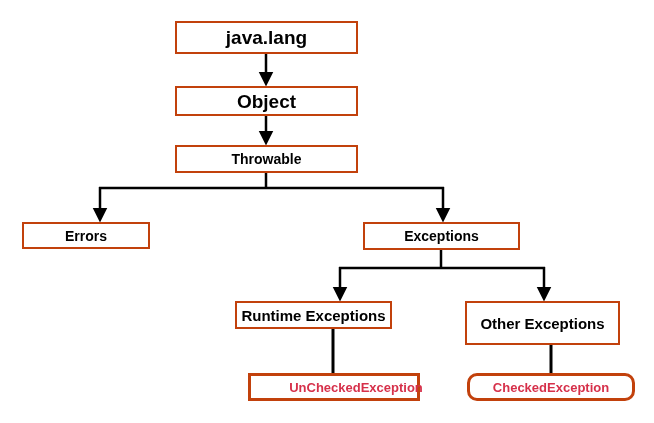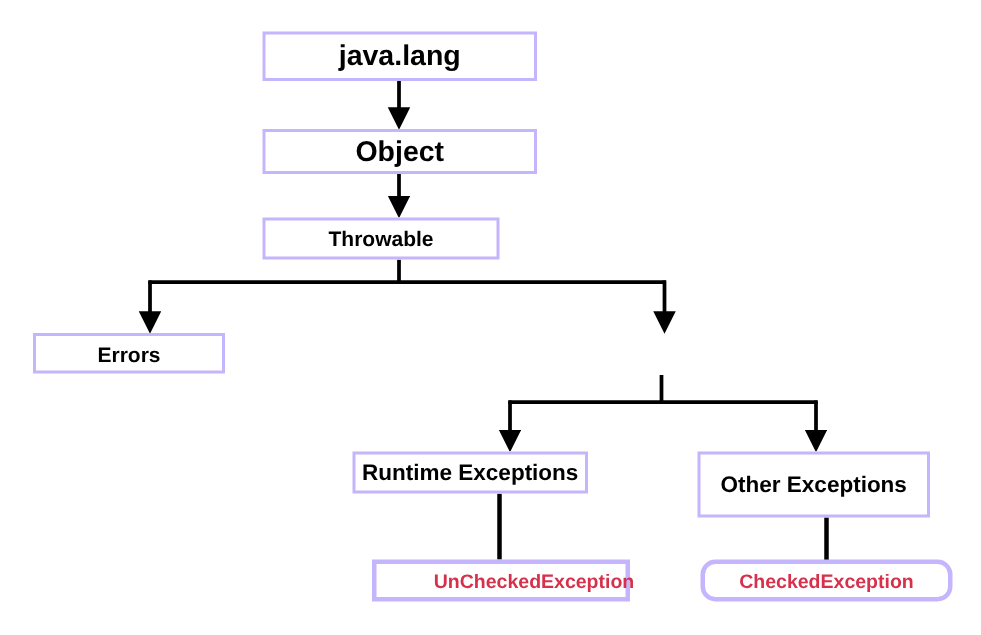--- a/index.html
+++ b/index.html
@@ -21,42 +21,42 @@
     position: absolute;
     left: 0;
     top: 0;
     width: 654px;
     height: 423px;
   }
   .node {
     position: absolute;
     box-sizing: border-box;
     background: #ffffff;
-    border: 2px solid #c4b5fd;
+    border: 2px solid #c2410c;
     display: flex;
     align-items: center;
     justify-content: center;
     color: #000000;
     font-weight: bold;
     line-height: 1;
     white-space: nowrap;
     z-index: 2;
   }
   .node.thick {
     border-width: 3px;
   }
   .node.red-text {
     color: #d6304a;
     font-weight: bold;
   }
 
   
   #node-javalang   { left: 175px; top: 21px;  width: 183px; height: 33px; font-size: 19px; }
   #node-object     { left: 175px; top: 86px;  width: 183px; height: 30px; font-size: 19px; }
-  #node-throwable  { left: 175px; top: 145px; width: 158px; height: 28px; font-size: 14px; }
+  #node-throwable  { left: 175px; top: 145px; width: 183px; height: 28px; font-size: 14px; }
   #node-errors     { left: 22px;  top: 222px; width: 128px; height: 27px; font-size: 14px; }
   #node-exceptions { left: 363px; top: 222px; width: 157px; height: 28px; font-size: 14px; }
   #node-runtime    { left: 235px; top: 301px; width: 157px; height: 28px; font-size: 15px; }
   #node-other      { left: 465px; top: 301px; width: 155px; height: 44px; font-size: 15px; }
   #node-unchecked  { left: 248px; top: 373px; width: 172px; height: 28px; font-size: 13px; padding-left: 44px; }
   #node-checked    { left: 467px; top: 373px; width: 168px; height: 28px; font-size: 13px; border-radius: 10px; }
 </style>
 </head>
 <body>
 
@@ -96,20 +96,23 @@
   </div>
 
   <div class="node" id="node-throwable">
     <span>Throwable</span>
   </div>
 
   <div class="node" id="node-errors">
     <span>Errors</span>
   </div>
 
+  <div class="node" id="node-exceptions">
+    <span>Exceptions</span>
+  </div>
 
   <div class="node" id="node-runtime">
     <span>Runtime Exceptions</span>
   </div>
 
   <div class="node" id="node-other">
     <span>Other Exceptions</span>
   </div>
 
   <div class="node thick red-text" id="node-unchecked">

